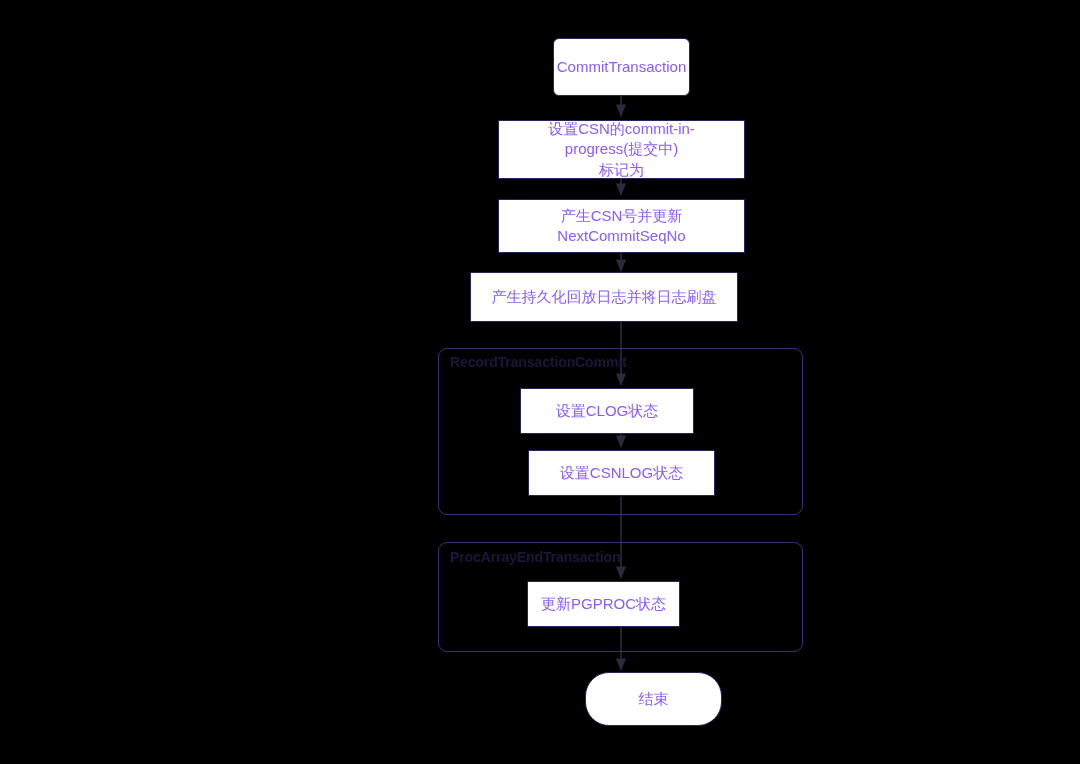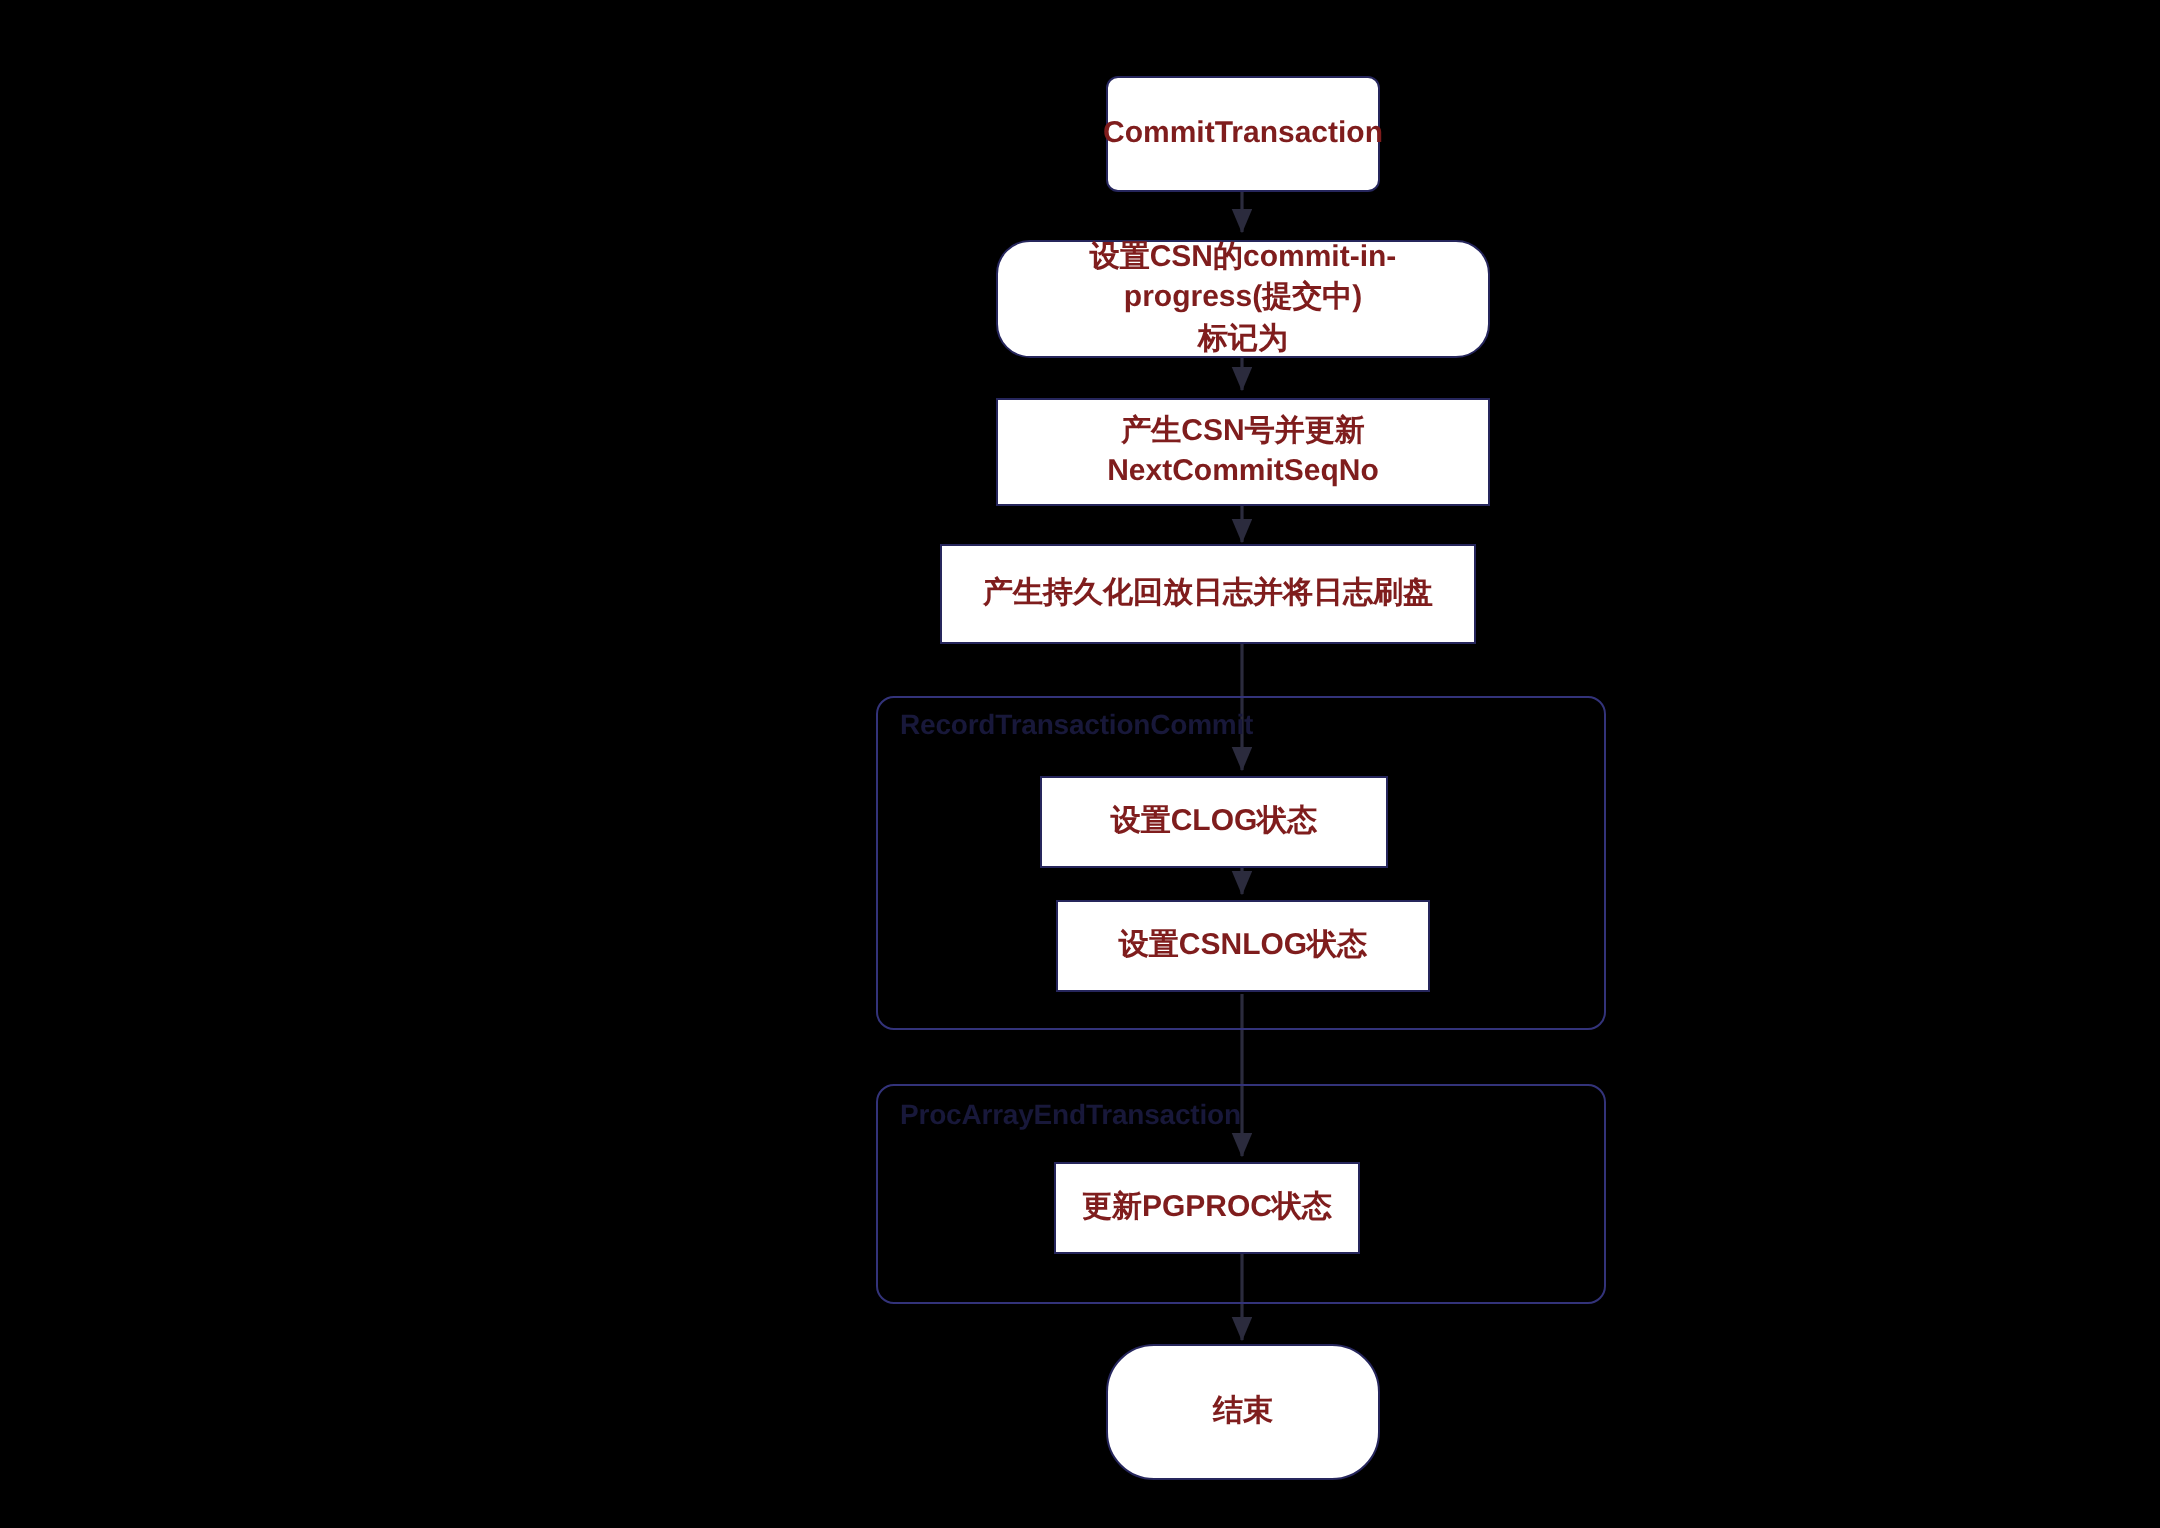--- a/index.html
+++ b/index.html
@@ -27,30 +27,29 @@
     width: 1080px;
     height: 764px;
     pointer-events: none;
   }
   
   .node {
     position: absolute;
     box-sizing: border-box;
     background: #ffffff;
     border: 1.3px solid #26265c;
-    color: #7f1d1d;
+    color: #8b5cf6;
     font-size: 15px;
     line-height: 1.35;
     display: flex;
     align-items: center;
     justify-content: center;
     text-align: center;
     padding: 4px 10px;
     z-index: 3;
-    font-weight: bold;
   }
   .node.rounded {
     border-radius: 6px;
   }
   .node .label {
     display: block;
     white-space: pre-line;
   }
   
   .subgraph {
@@ -96,21 +95,21 @@
   <div class="subgraph" style="left:438px; top:348px; width:365px; height:167px;"></div>
   <div class="subgraph-title" style="left:450px; top:354px;text-align:right;">RecordTransactionCommit</div>
 
   <div class="subgraph" style="left:438px; top:542px; width:365px; height:110px;"></div>
   <div class="subgraph-title" style="left:450px; top:549px;">ProcArrayEndTransaction</div>
 
   <div class="node rounded" style="left:553px; top:38px; width:137px; height:58px;">
     <span class="label">CommitTransaction</span>
   </div>
 
-  <div class="node" style="left:498px; top:120px; width:247px; height:59px;border-radius:17px;">
+  <div class="node" style="left:498px; top:120px; width:247px; height:59px;">
     <span class="label">设置CSN的commit-in-progress(提交中)
 标记为</span>
   </div>
 
   <div class="node" style="left:498px; top:199px; width:247px; height:54px;">
     <span class="label">产生CSN号并更新NextCommitSeqNo</span>
   </div>
 
   <div class="node" style="left:470px; top:272px; width:268px; height:50px;">
     <span class="label">产生持久化回放日志并将日志刷盘</span>
@@ -121,17 +120,17 @@
   </div>
 
   <div class="node" style="left:528px; top:450px; width:187px; height:46px;">
     <span class="label">设置CSNLOG状态</span>
   </div>
 
   <div class="node" style="left:527px; top:581px; width:153px; height:46px;">
     <span class="label">更新PGPROC状态</span>
   </div>
 
-  <div class="node rounded" style="left:553px; top:672px; width:137px; height:68px;border-radius:24px;">
+  <div class="node rounded" style="left:585px; top:672px; width:137px; height:54px;border-radius:24px;">
     <span class="label">结束</span>
   </div>
 
 </div>
 
 </body></html>

